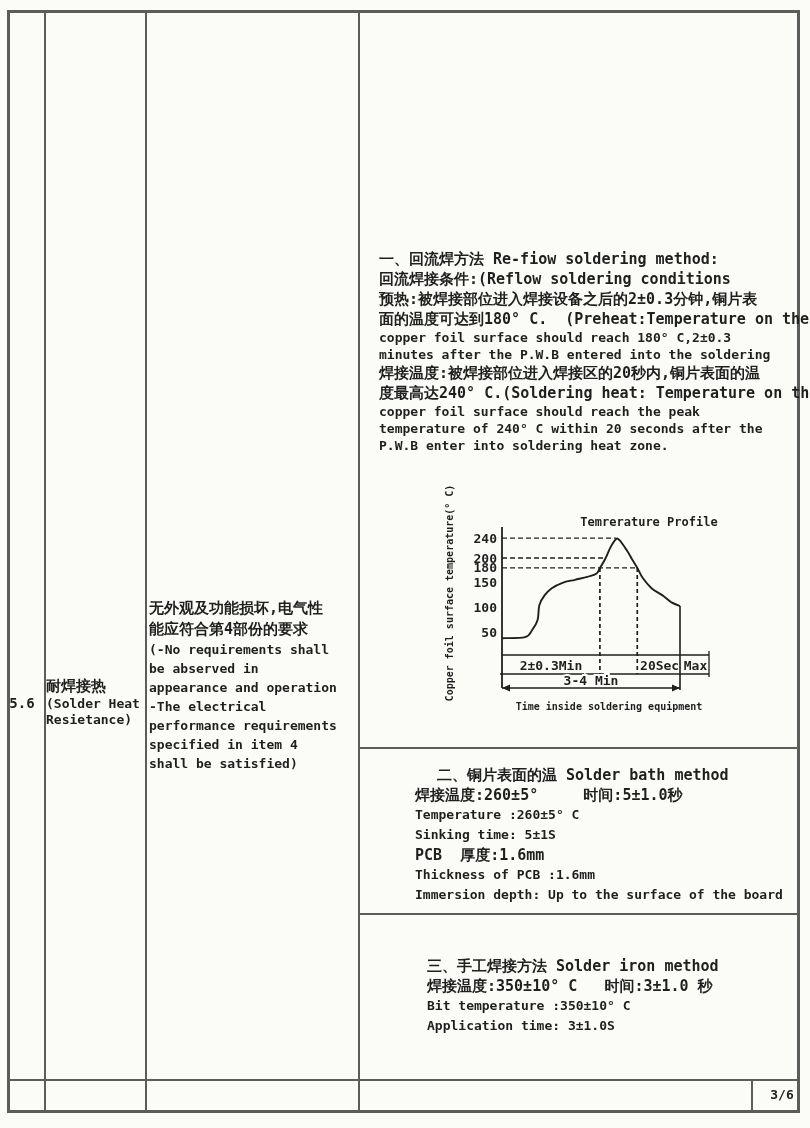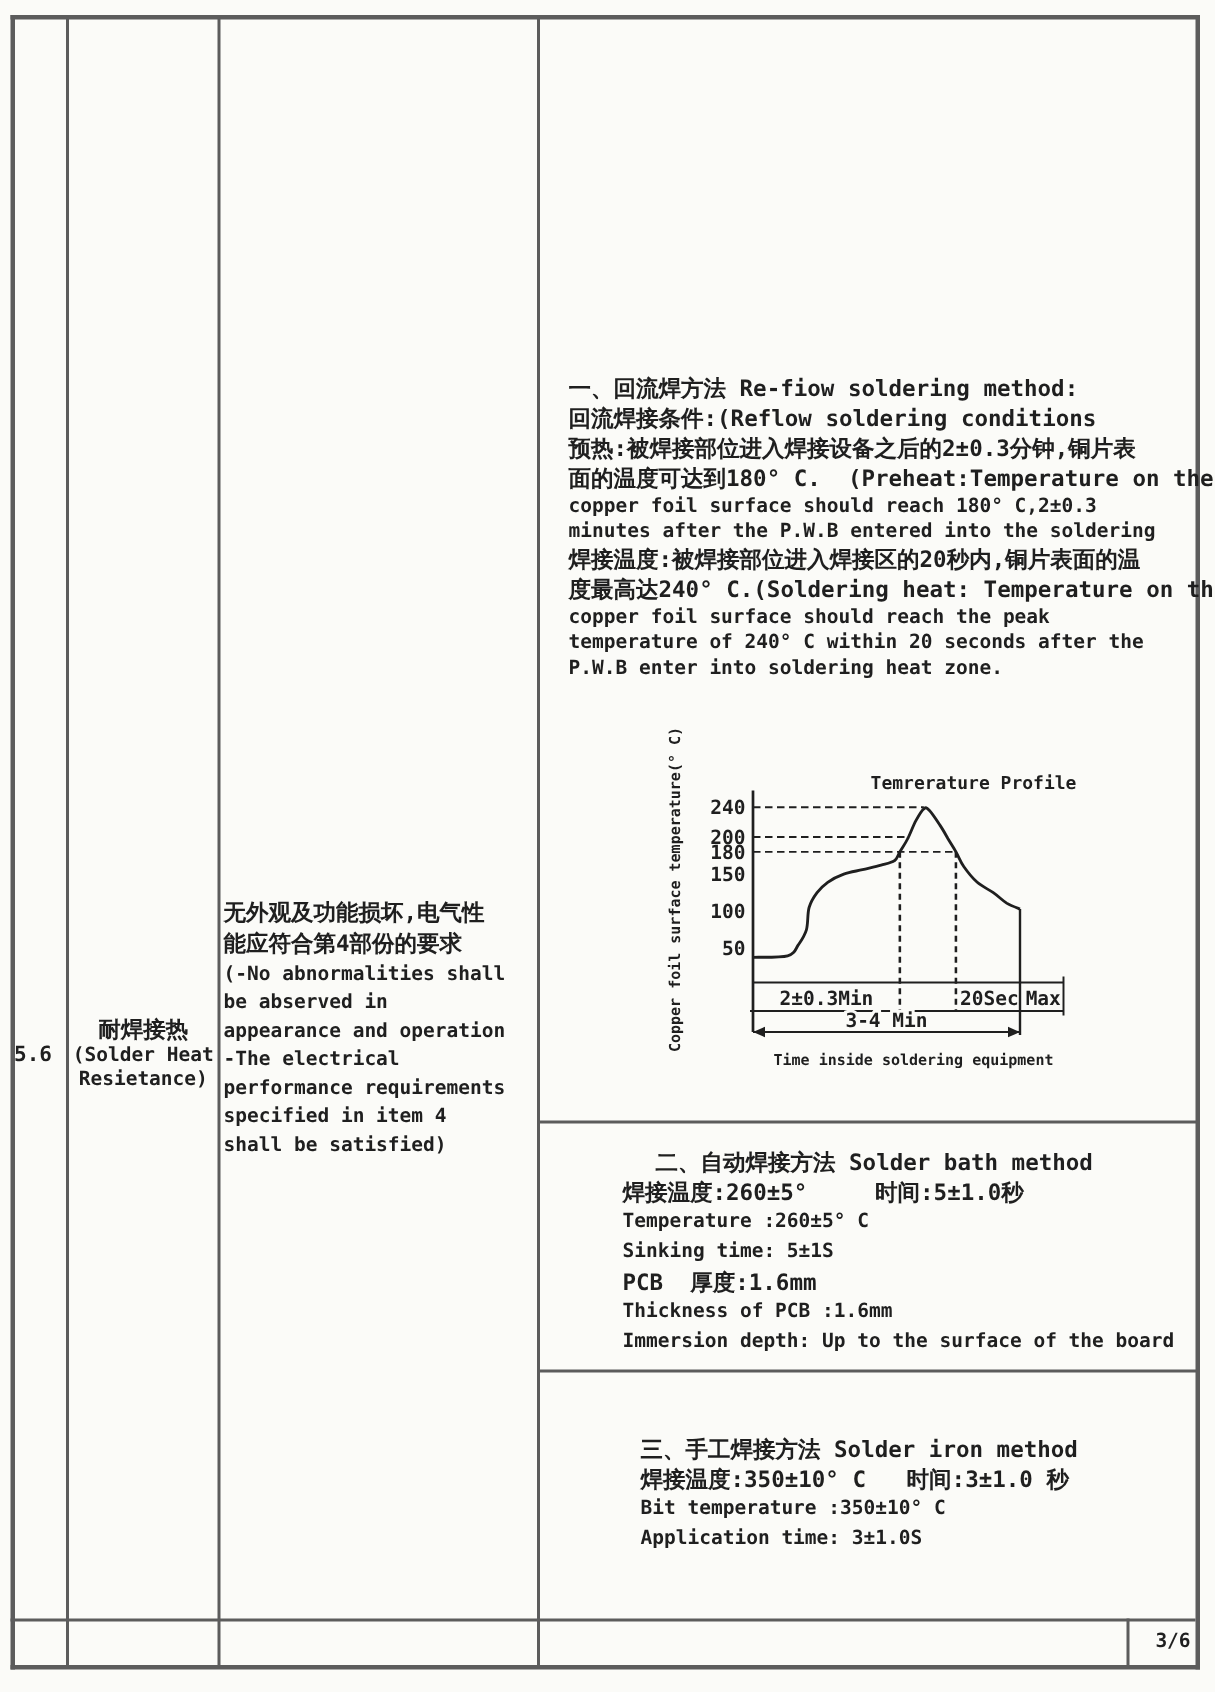--- a/index.html
+++ b/index.html
@@ -11,21 +11,21 @@
   .gridline{position:absolute;background:#5c5c5c;}
   .cell{position:absolute;}
   .line{white-space:pre;font-size:13px;line-height:17px;}
   .line.zh{font-size:15px;line-height:20px;}
   #requirement .line{line-height:19px;}
   #requirement .line.zh{line-height:21px;}
   .lh20 .line{line-height:20px;}
   .lh20 .line.zh{line-height:20px;}
   #method2 .line:first-child{padding-left:22px;}
   #item-no{font-size:14px;text-align:center;}
-  #item-name{text-align:center;}
+  #item-name{}
   #item-name .line{line-height:16px;}
   #item-name .line.zh{line-height:20px;}
   #page-num{font-size:13px;text-align:center;}
   #chart svg{display:block;}
 </style>
 </head>
 <body>
 
 <div class="page">
 
@@ -48,21 +48,21 @@
 
   <div class="cell" id="item-name" style="left:46px;top:676px;width:99px">
       <div class="line zh">耐焊接热</div>
       <div class="line">(Solder Heat</div>
       <div class="line">Resietance)</div>
     </div>
 
   <div class="cell" id="requirement" style="left:149px;top:598px;width:209px">
       <div class="line zh">无外观及功能损坏,电气性</div>
       <div class="line zh">能应符合第4部份的要求</div>
-      <div class="line">(-No abnormalities shall</div>
+      <div class="line">(-No requirements shall</div>
       <div class="line">be abserved in</div>
       <div class="line">appearance and operation</div>
       <div class="line">-The electrical</div>
       <div class="line">performance requirements</div>
       <div class="line">specified in item 4</div>
       <div class="line">shall be satisfied)</div>
     </div>
 
   <div class="cell" id="method1" style="left:379px;top:249px;width:418px">
       <div class="line zh">一、回流焊方法 Re-fiow soldering method:</div>
@@ -104,21 +104,21 @@
         <text x="216.64" y="189" text-anchor="middle" style="font-family:&quot;DejaVu Sans Mono&quot;,&quot;Liberation Mono&quot;,monospace;font-weight:700;fill:#1f1f1f;font-size:13px">20Sec</text>
         <text x="252.5" y="189" text-anchor="middle" style="font-family:&quot;DejaVu Sans Mono&quot;,&quot;Liberation Mono&quot;,monospace;font-weight:700;fill:#1f1f1f;font-size:13px">Max</text>
         <text x="148" y="203.5" text-anchor="middle" paint-order="stroke" stroke="#fbfbf8" stroke-width="4" style="font-family:&quot;DejaVu Sans Mono&quot;,&quot;Liberation Mono&quot;,monospace;font-weight:700;fill:#1f1f1f;font-size:13px">3-4 Min</text>
         <text x="206" y="45" text-anchor="middle" style="font-family:&quot;DejaVu Sans Mono&quot;,&quot;Liberation Mono&quot;,monospace;font-weight:700;fill:#1f1f1f;font-size:12px">Temrerature Profile</text>
         <text x="10" y="112" text-anchor="middle" transform="rotate(-90 10 112)" style="font-family:&quot;DejaVu Sans Mono&quot;,&quot;Liberation Mono&quot;,monospace;font-weight:700;fill:#1f1f1f;font-size:10px">Copper foil surface temperature(° C)</text>
         <text x="166" y="229" text-anchor="middle" style="font-family:&quot;DejaVu Sans Mono&quot;,&quot;Liberation Mono&quot;,monospace;font-weight:700;fill:#1f1f1f;font-size:10px">Time inside soldering equipment</text>
       </svg>
     </div>
 
   <div class="cell lh20" id="method2" style="left:415px;top:765px;width:382px">
-      <div class="line zh">二、自动焊接方法 Solder bath method</div>
+      <div class="line zh">二、铜片表面的温 Solder bath method</div>
       <div class="line zh">焊接温度:260±5°     时间:5±1.0秒</div>
       <div class="line">Temperature :260±5° C</div>
       <div class="line">Sinking time: 5±1S</div>
       <div class="line zh">PCB  厚度:1.6mm</div>
       <div class="line">Thickness of PCB :1.6mm</div>
       <div class="line">Immersion depth: Up to the surface of the board</div>
     </div>
 
   <div class="cell lh20" id="method3" style="left:427px;top:956px;width:370px">
       <div class="line zh">三、手工焊接方法 Solder iron method</div>

